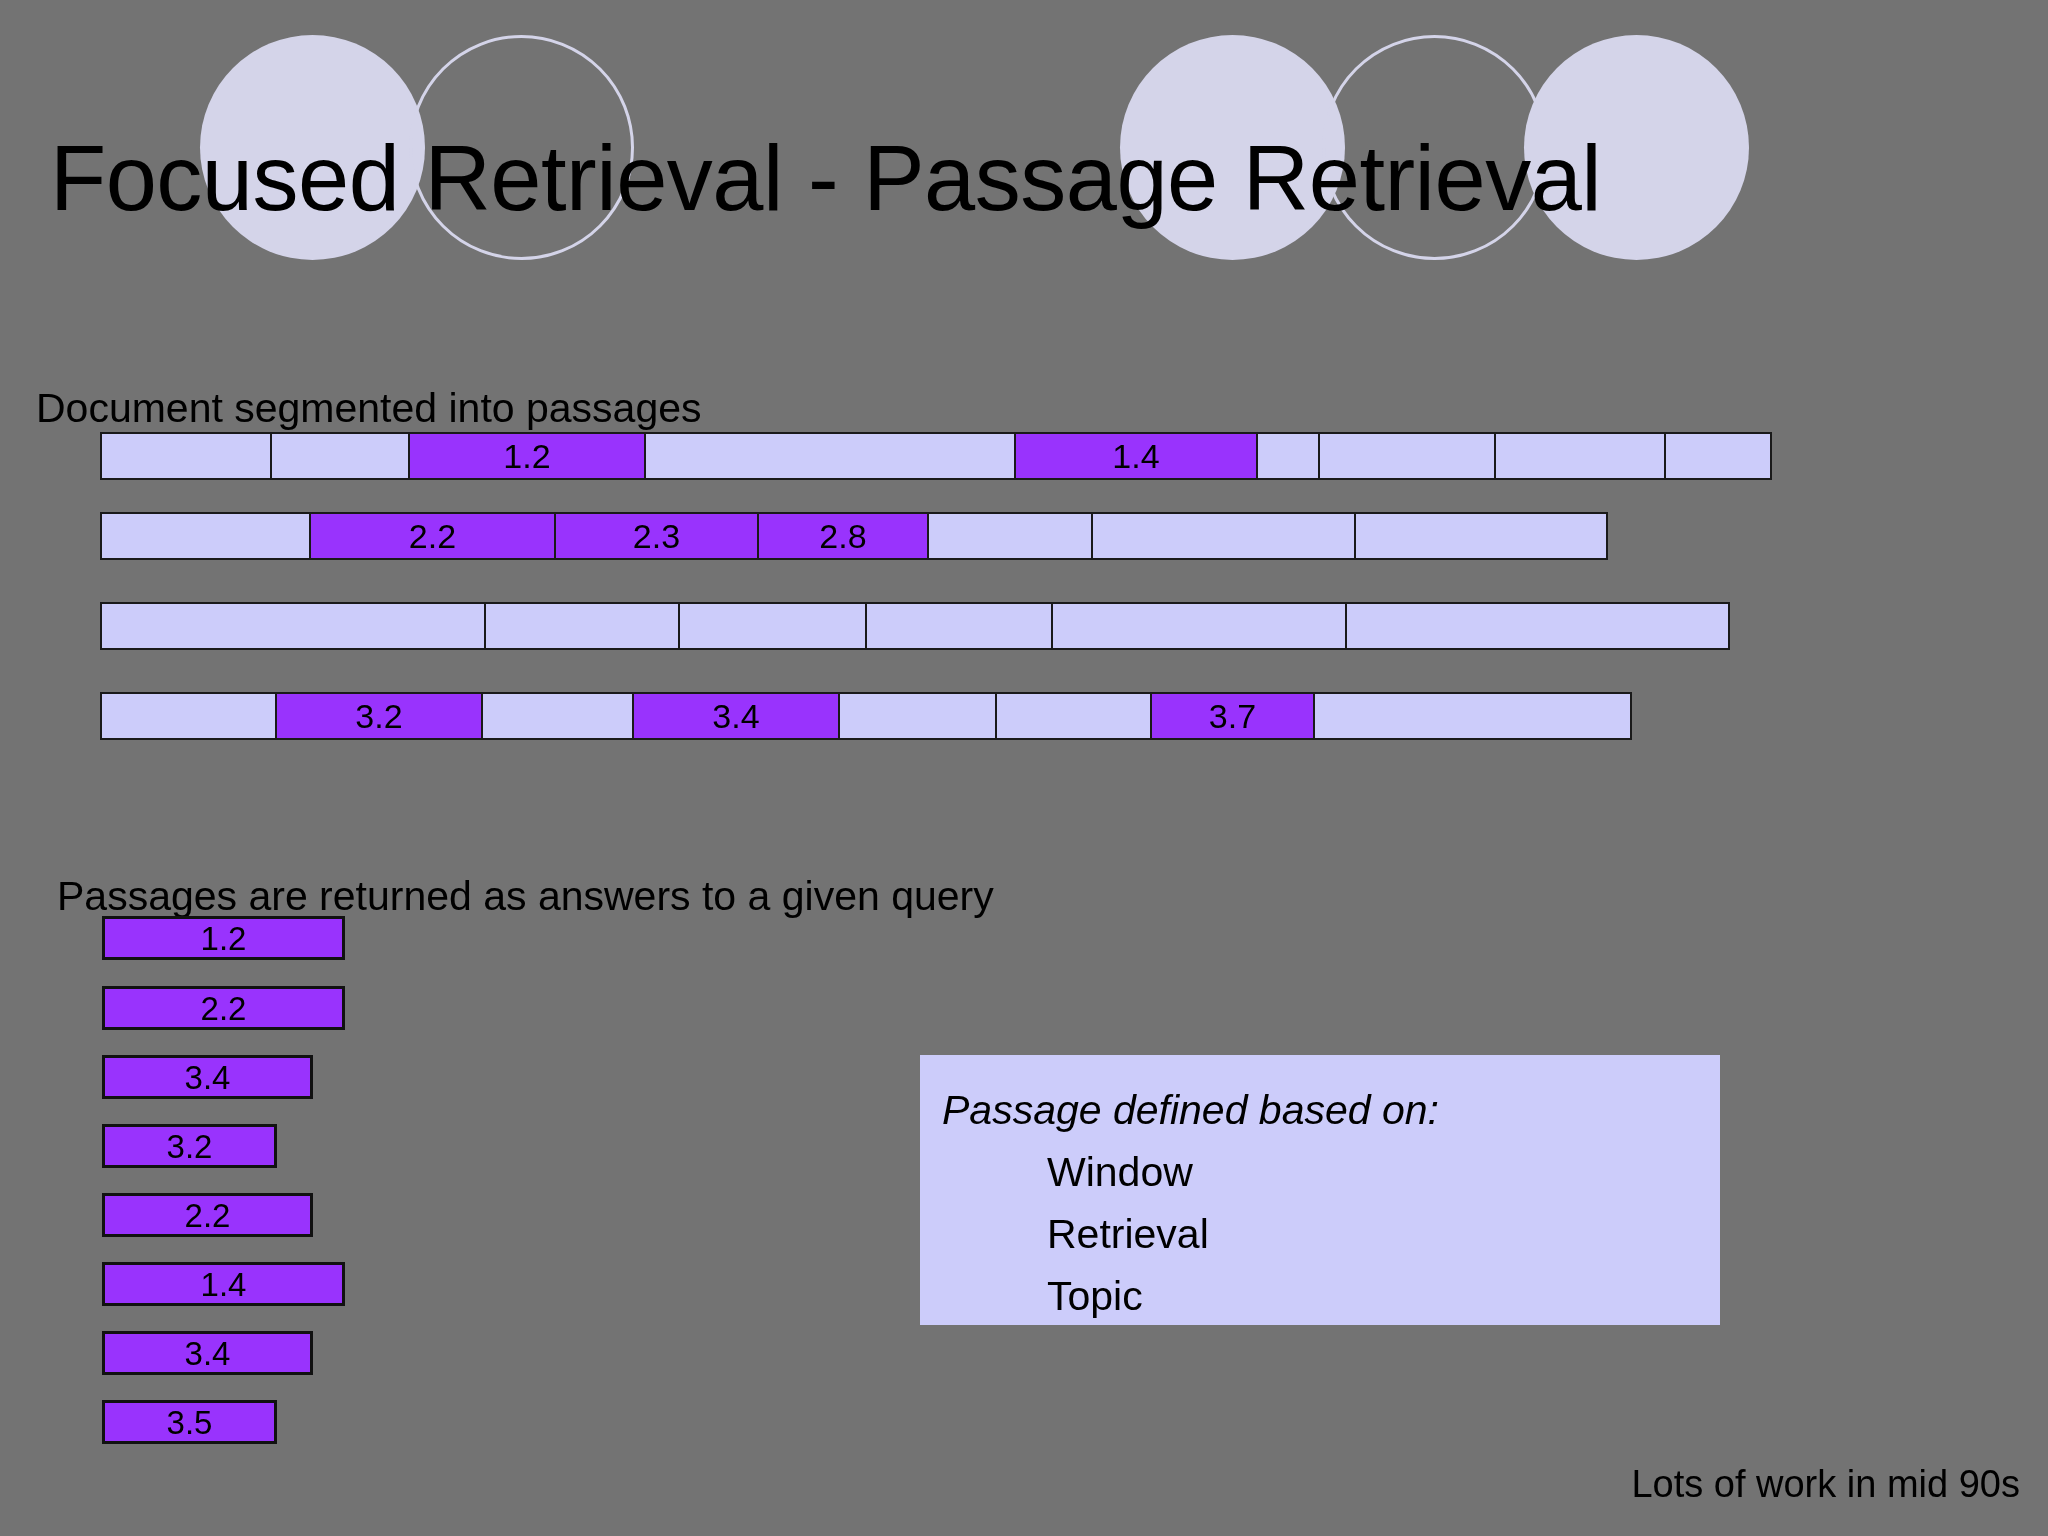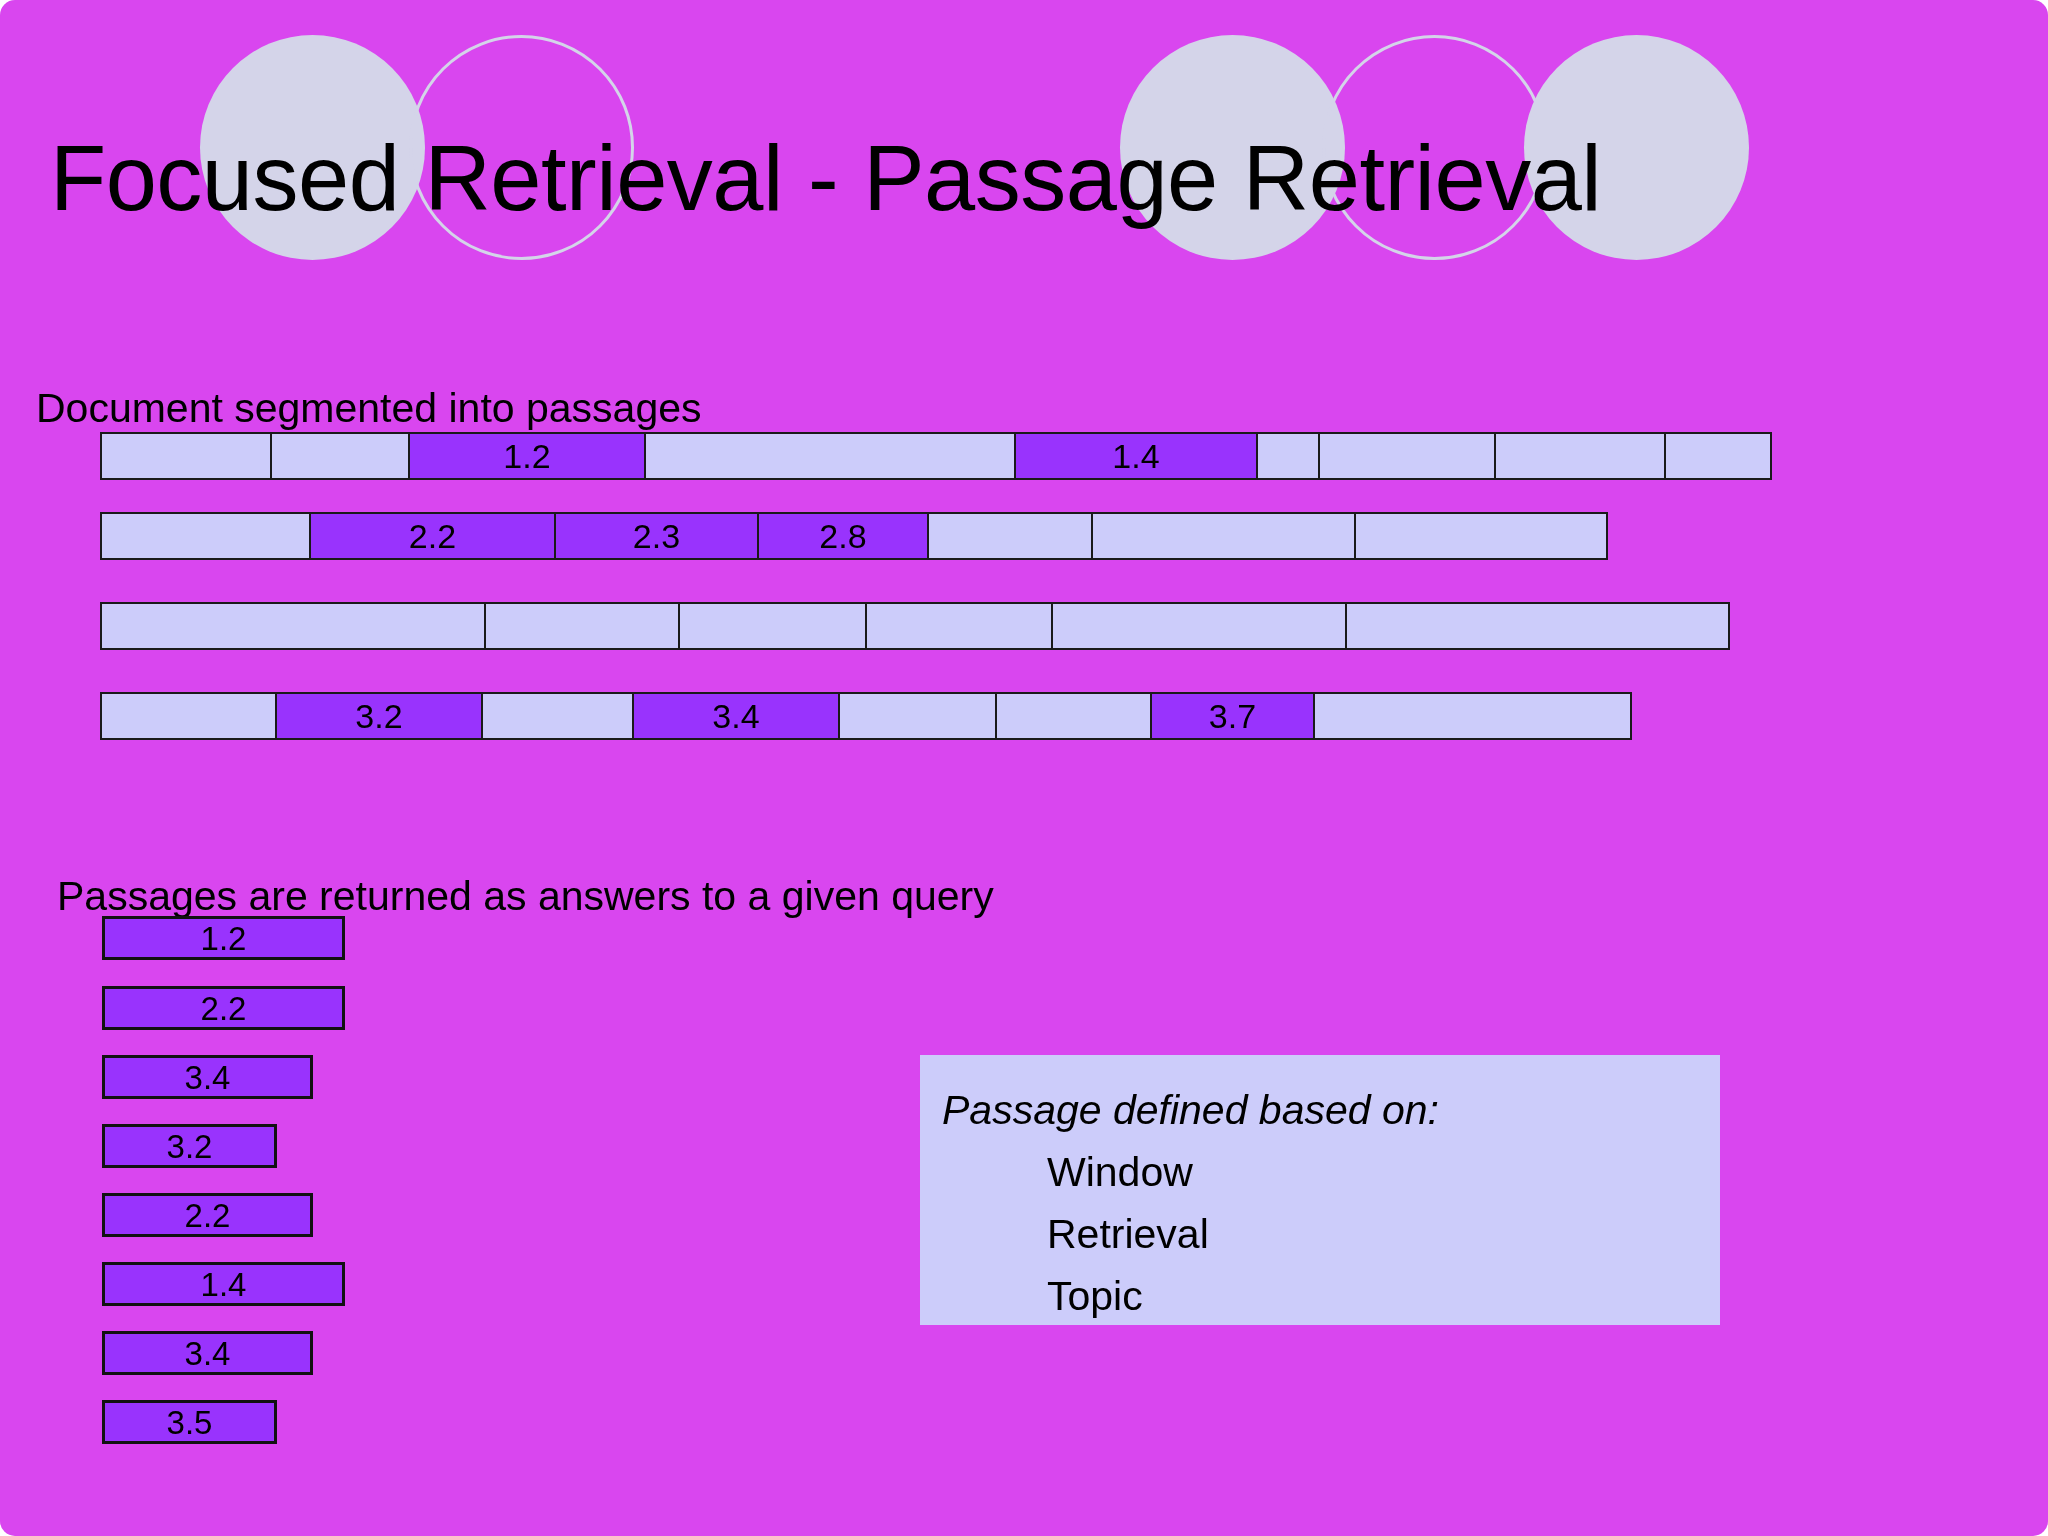--- a/index.html
+++ b/index.html
@@ -9,23 +9,22 @@
     background: #ffffff;
   }
   body {
     font-family: "Liberation Sans", sans-serif;
     color: #000000;
   }
   #slide {
     position: relative;
     width: 2048px;
     height: 1536px;
-    background: #d946ef;
+    background: #737373;
     overflow: hidden;
-    border-radius: 15px;
   }
 
   
   .deco-circle {
     position: absolute;
     border-radius: 50%;
     box-sizing: border-box;
   }
   .deco-circle.filled {
     background: #d4d4e9;
@@ -204,14 +203,15 @@
       <div class="answer-bar" style="left: 102px; top: 1400px; width: 175px;">3.5</div>
     </div>
 
   <div id="defbox">
     <div class="def-head">Passage defined based on:</div>
     <div class="def-item">Window</div>
     <div class="def-item">Retrieval</div>
     <div class="def-item">Topic</div>
   </div>
 
+  <div id="footer">Lots of work in mid 90s</div>
 
 </div>
 
 </body></html>

